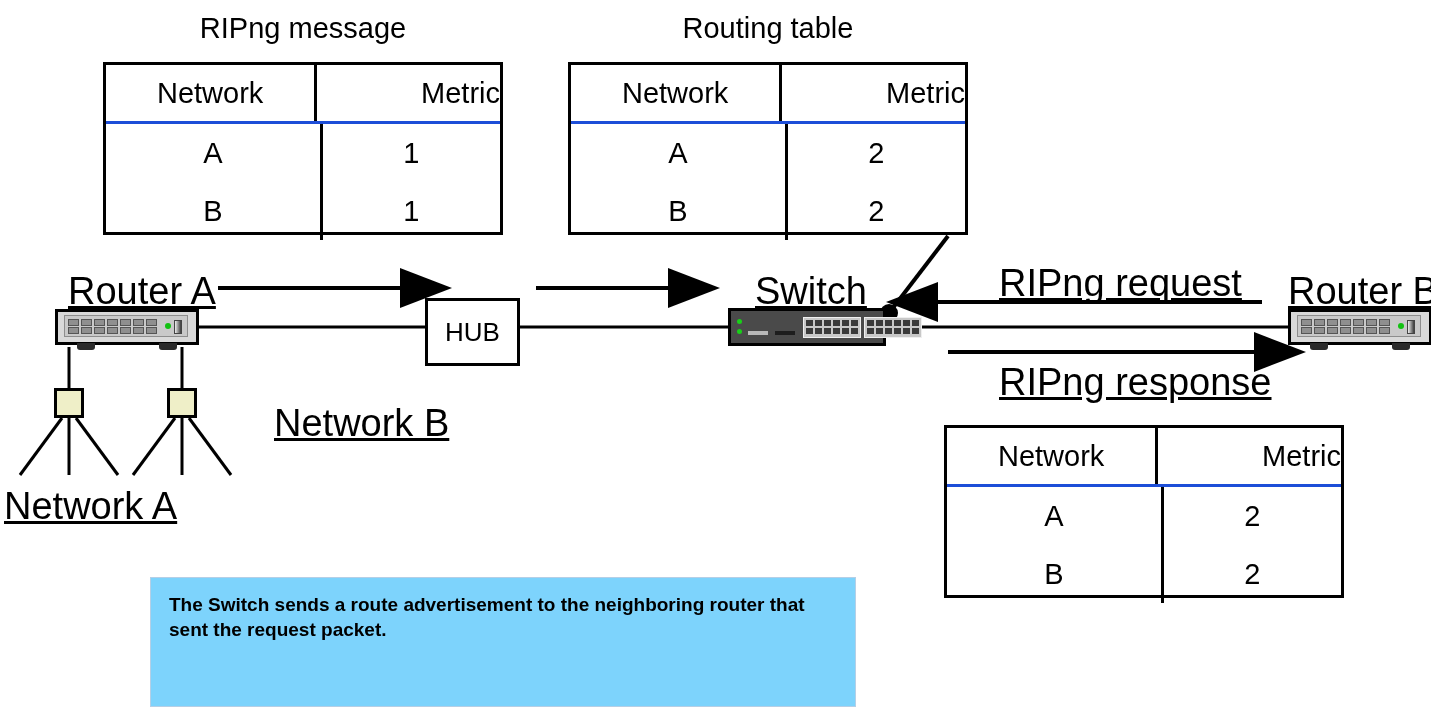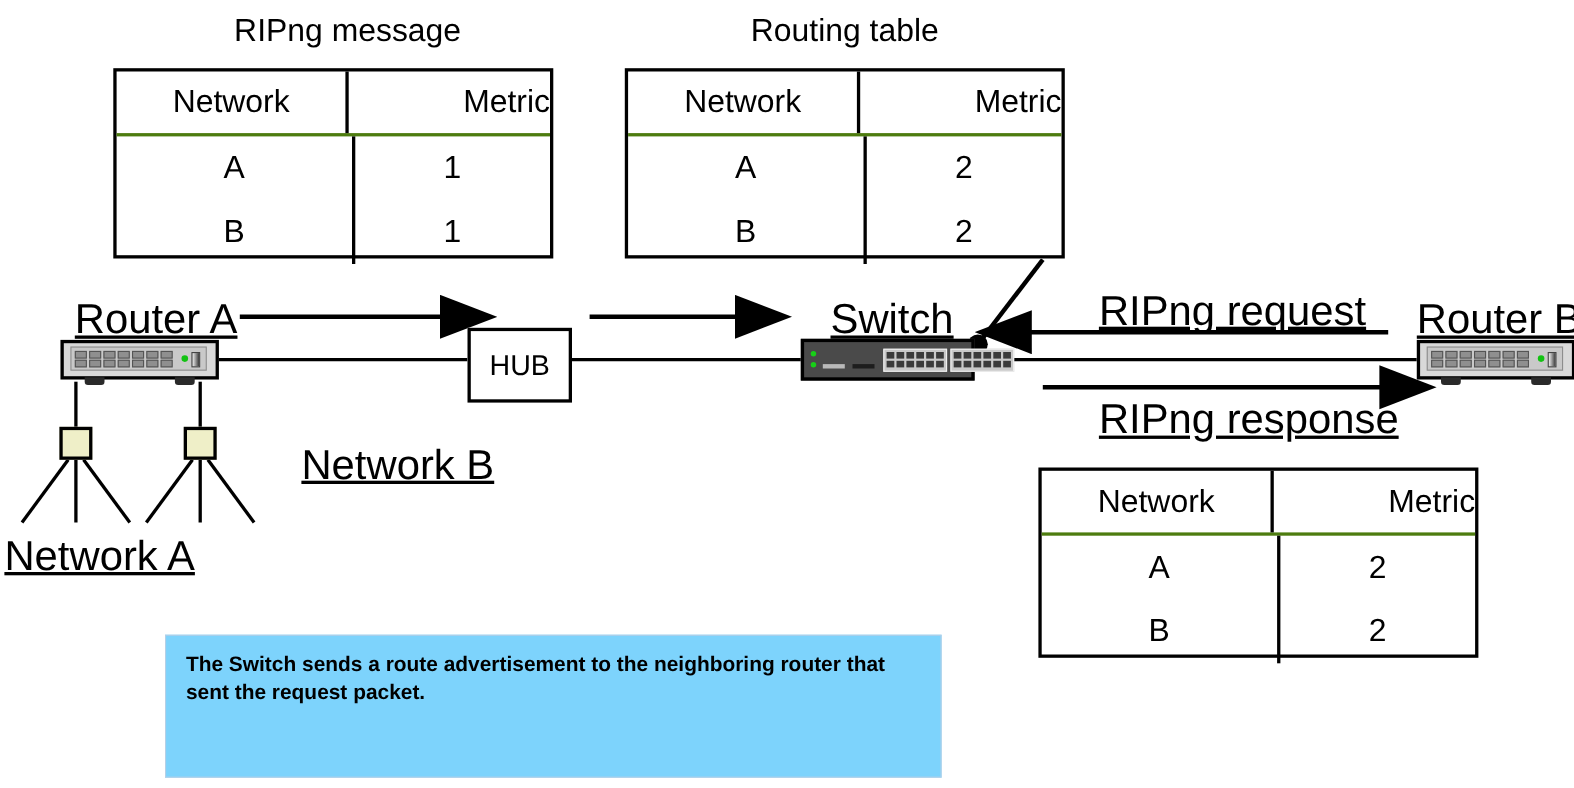--- a/index.html
+++ b/index.html
@@ -22,21 +22,21 @@
   
   .dtable {
     position: absolute;
     border: 3px solid #000;
     box-sizing: border-box;
     background: #fff;
   }
   .dtable .thead {
     display: flex;
     height: 56px;
-    border-bottom: 3px solid #4d7c0f;
+    border-bottom: 3px solid #1d4ed8;
     gap: 10px;
   }
   .dtable .tbody {
     display: flex;
     height: 116px;
   }
   .dtable .col-net {
     width: 55%;
     border-right: 3px solid #000;
     box-sizing: border-box;
@@ -262,21 +262,21 @@
 
     <line x1="62" y1="418" x2="20" y2="475" stroke="#000" stroke-width="3"></line>
     <line x1="69" y1="418" x2="69" y2="475" stroke="#000" stroke-width="3"></line>
     <line x1="76" y1="418" x2="118" y2="475" stroke="#000" stroke-width="3"></line>
 
     <line x1="175" y1="418" x2="133" y2="475" stroke="#000" stroke-width="3"></line>
     <line x1="182" y1="418" x2="182" y2="475" stroke="#000" stroke-width="3"></line>
     <line x1="189" y1="418" x2="231" y2="475" stroke="#000" stroke-width="3"></line>
   </svg>
 
-  <div class="tbl-title" style="left:116px; top:14px; width:400px;">RIPng message</div>
+  <div class="tbl-title" style="left:103px; top:14px; width:400px;">RIPng message</div>
 
   <div class="dtable" style="left:103px; top:62px; width:400px; height:173px;">
     <div class="thead">
       <div class="col-net">
         <span class="hcell">Network</span>
       </div>
       <div class="col-met">
         <span class="hcell">Metric</span>
       </div>
     </div>

